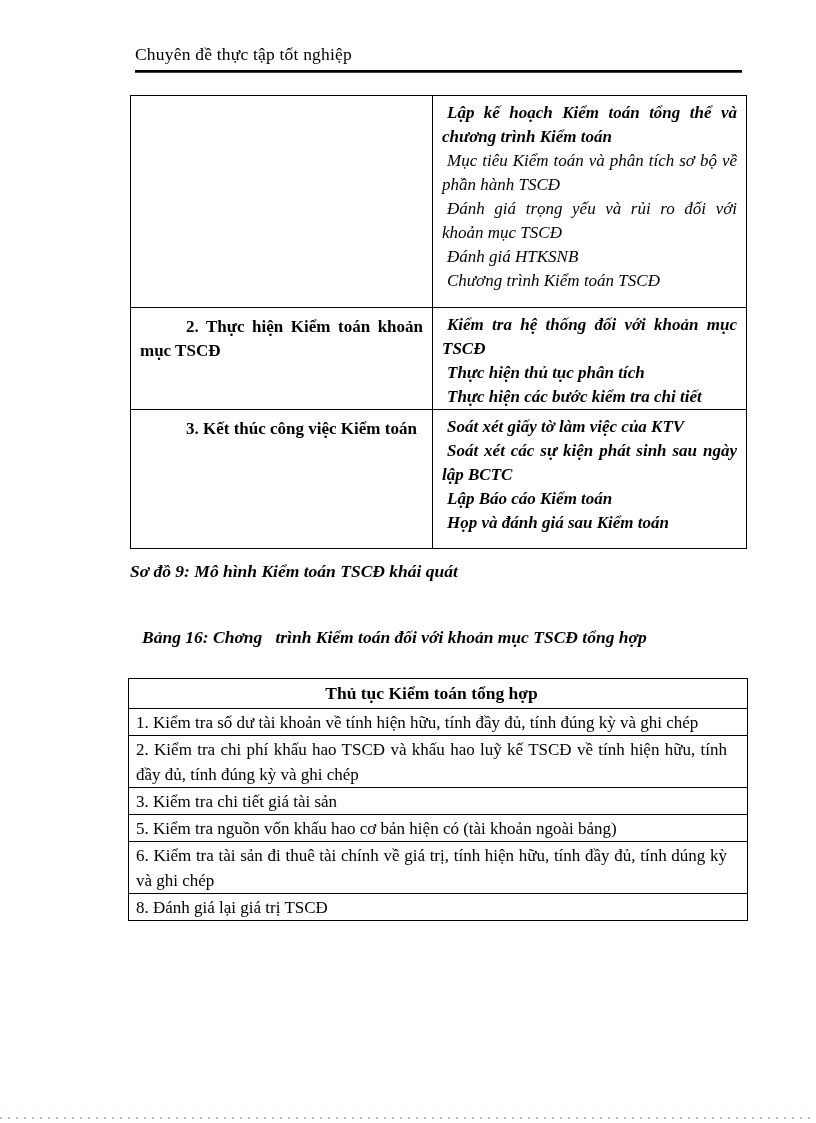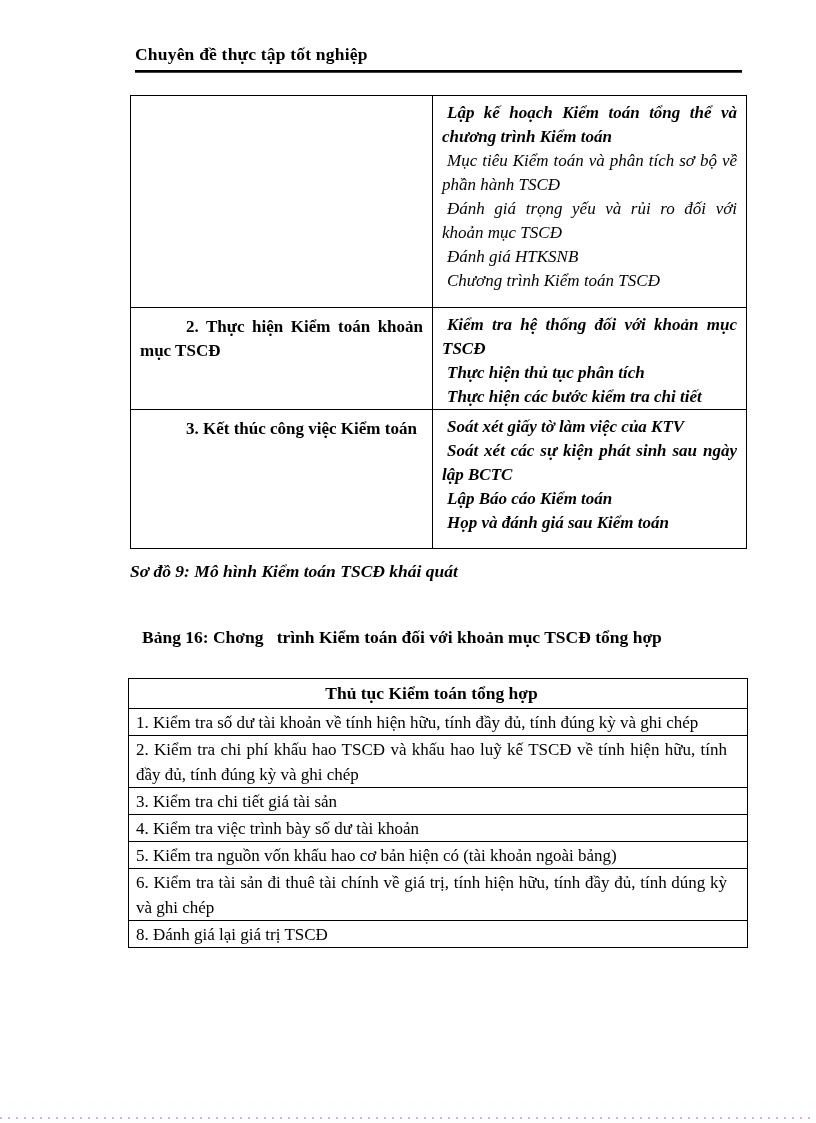--- a/index.html
+++ b/index.html
@@ -8,21 +8,21 @@
     background:#ffffff;
     font-family:"Liberation Serif", serif;
     color:#000;
     position:relative;
     overflow:hidden;
   }
 
   
   .header-title {
     position:absolute; left:135px; top:44px;
-    font-size:17.5px; letter-spacing:0.2px;font-weight:bold;
+    font-size:17.5px; letter-spacing:0.2px;
   }
   .header-rule {
     position:absolute; left:135px; top:70px;
     width:607px; height:2px; background:#000;
     border-bottom:1px solid #444;
   }
 
   
   table.model {
     position:absolute; left:130px; top:95px;
@@ -43,21 +43,21 @@
   p.bi { font-weight:bold; font-style:italic; }
   p.it { font-style:italic; }
 
   
   .caption-center {
     position:absolute; left:130px; top:561px; width:616px;
     font-weight:bold; font-style:italic; font-size:17.5px;
   }
   .caption-left {
     position:absolute; left:142px; top:627px;
-    font-weight:bold; font-size:17.5px;
+    font-weight:bold; font-style:italic; font-size:17.5px;
     white-space:pre-wrap;
   }
 
   
   table.proc {
     position:absolute; left:128px; top:678px;
     width:620px; border-collapse:collapse; table-layout:fixed;
   }
   table.proc td {
     border:1px solid #000; vertical-align:top;
@@ -128,23 +128,20 @@
   <tr style="height:26px;">
         <td>1. Kiểm tra số dư tài khoản về tính hiện hữu, tính đầy đủ, tính đúng kỳ và ghi chép</td>
       </tr>
   <tr style="height:52px;">
         <td>2. Kiểm tra chi phí khấu hao TSCĐ và khấu hao luỹ kế TSCĐ về tính hiện hữu, tính đầy đủ, tính đúng kỳ và ghi chép</td>
       </tr>
   <tr style="height:26px;">
         <td>3. Kiểm tra chi tiết giá tài sản</td>
       </tr>
   <tr style="height:26px;">
-        <td>4. Kiểm tra việc trình bày số dư tài khoản</td>
-      </tr>
-  <tr style="height:26px;">
         <td>5. Kiểm tra nguồn vốn khấu hao cơ bản hiện có (tài khoản ngoài bảng)</td>
       </tr>
   <tr style="height:52px;">
         <td>6. Kiểm tra tài sản đi thuê tài chính về giá trị, tính hiện hữu, tính đầy đủ, tính dúng kỳ và ghi chép</td>
       </tr>
   <tr style="height:26px;">
         <td>8. Đánh giá lại giá trị TSCĐ</td>
       </tr>
 </tbody>
   </table>

